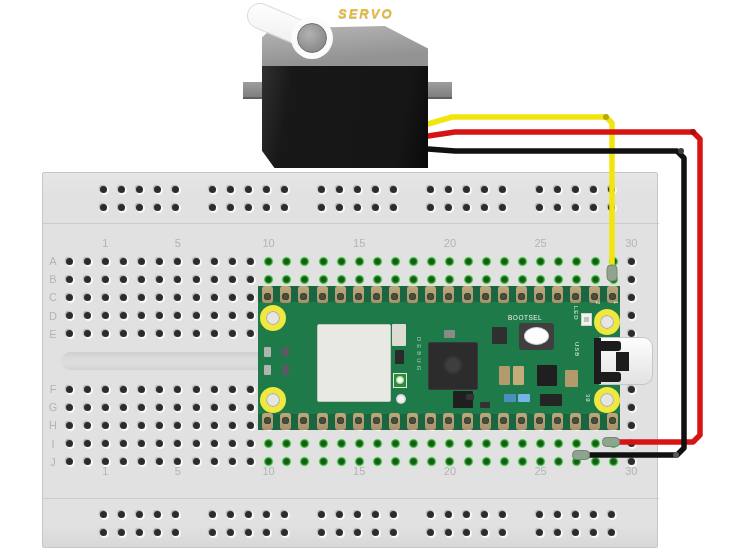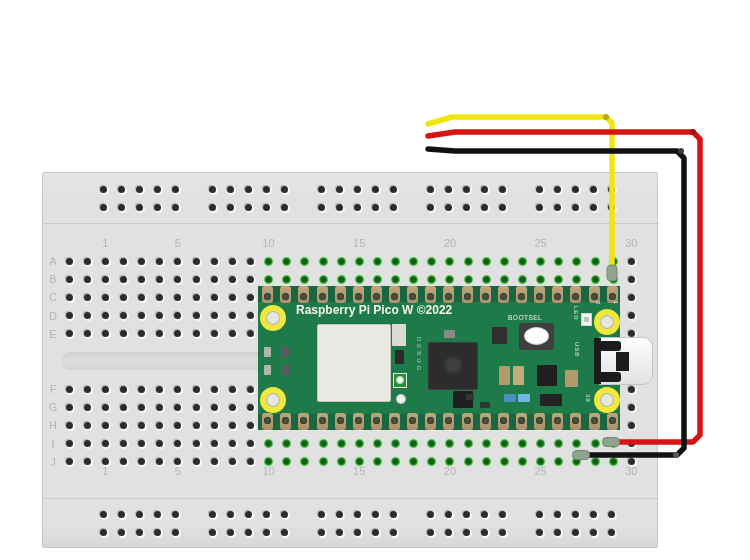--- a/index.html
+++ b/index.html
@@ -652,21 +652,20 @@
           <i style="top:3.5px"></i>
         </div>
         <div class="pin" style="left: 348.7px; top: 0px;">
           <i style="top:6.5px"></i>
         </div>
         <div class="pin" style="left: 348.7px; top: 127px;">
           <i style="top:3.5px"></i>
         </div>
       </div>
 
-    <div id="pico-title">Raspberry Pi Pico W ©2022</div>
 
     <div class="mount" style="left:2px;top:19px"></div>
     <div class="mount" style="left:2px;top:101px"></div>
     <div class="mount" style="left:336px;top:23px"></div>
     <div class="mount" style="left:336px;top:101px"></div>
 
     <div id="wifi-module"></div>
     <div id="rp2040"></div>
 
     <div class="ptext" style="left:250px;top:28px;width:48px;font-size:6.5px;letter-spacing:.5px">BOOTSEL</div>
@@ -725,14 +724,24 @@
       <polyline points="428,149 455,151 677,151 684,158 684,448 677,455 586,455" fill="none" stroke="#111111" stroke-width="5.5" stroke-linejoin="round" stroke-linecap="round"></polyline>
       <circle cx="606" cy="117" r="3" fill="#b7a60e"></circle>
       <circle cx="693" cy="132" r="3" fill="#a31010"></circle>
       <circle cx="681" cy="151" r="3" fill="#3c3c3c"></circle>
       <circle cx="676" cy="455" r="3" fill="#5a5a5a"></circle>
       <rect x="607" y="265" width="10" height="16" rx="4" fill="#8fa48f" stroke="#72866f" stroke-width="1"></rect>
       <rect x="602.5" y="437.5" width="17" height="9" rx="4" fill="#8fa48f" stroke="#72866f" stroke-width="1"></rect>
       <rect x="572.5" y="450.5" width="17" height="9" rx="4" fill="#8fa48f" stroke="#72866f" stroke-width="1"></rect>
     </svg>
 
+  <div id="servo">
+    <div class="servo-tab" style="left:3px;top:82px"></div>
+    <div class="servo-tab" style="left:187px;top:82px;width:25px"></div>
+    <div id="servo-body"></div>
+    <div id="servo-cap"></div>
+    <div id="servo-horn-arm"></div>
+    <div id="servo-horn-ring"></div>
+    <div id="servo-hub"></div>
+    <div id="servo-label">SERVO</div>
+  </div>
 
 </div>
 
 </body></html>

